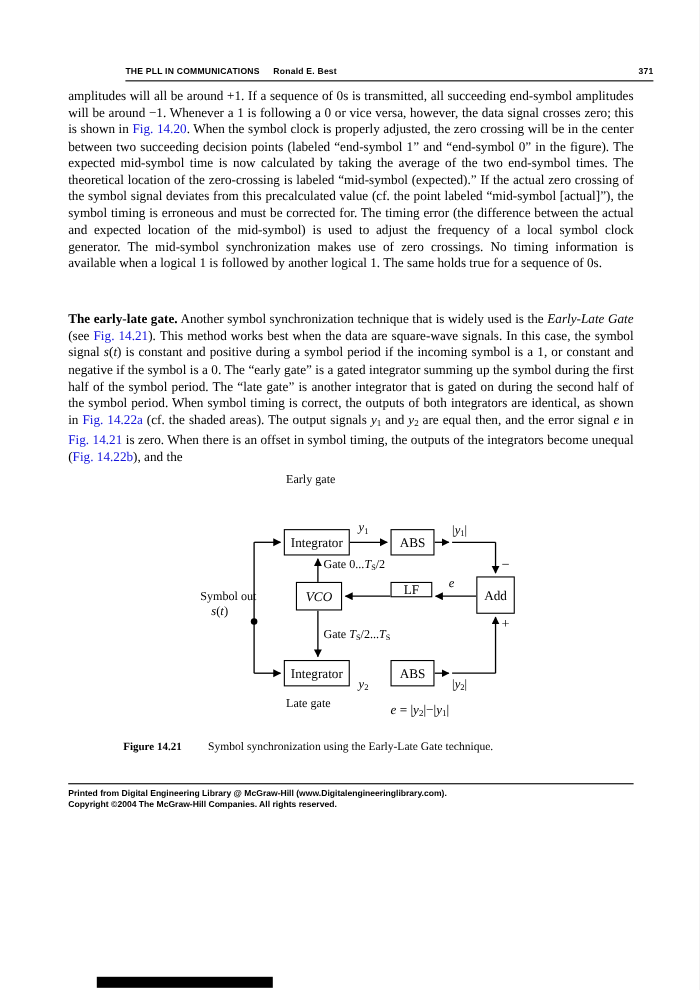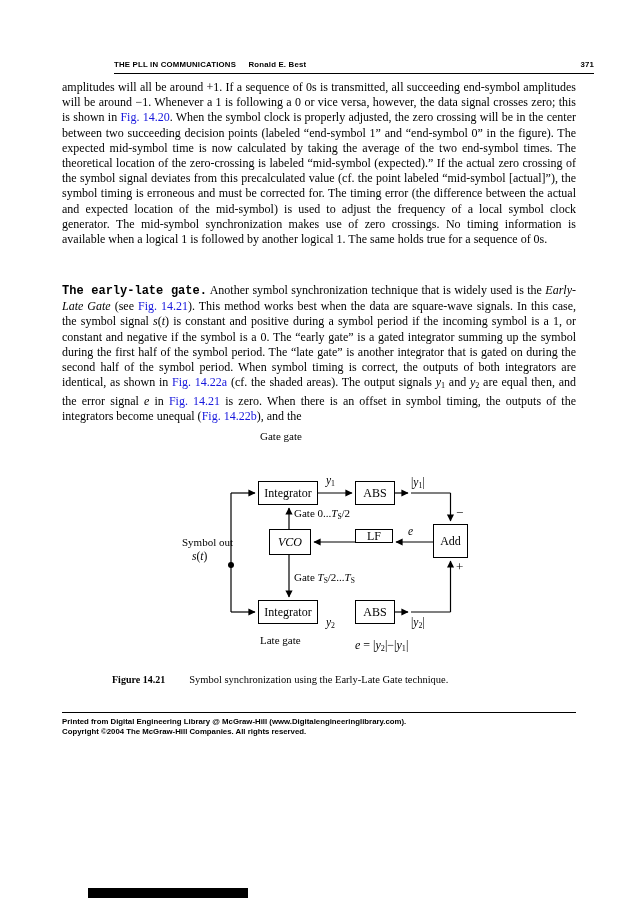--- a/index.html
+++ b/index.html
@@ -19,21 +19,21 @@
   }
   .running-head .left-group span { margin-right:10px; }
   
   .body-text {
     position:absolute; left:62px; width:514px;
     font-size:12px; line-height:15.2px; text-align:justify;
   }
   #para1 { top:80px; }
   #para2 { top:283px; }
   .seg-normal {}
-  .seg-bold { font-weight:bold;font-family:Liberation Mono, monospace; }
+  .seg-bold { font-weight:bold; }
   .seg-italic { font-style:italic; }
   .seg-link { color:#1515dc; cursor:pointer; }
   .seg-sub { font-size:0.68em; vertical-align:-0.28em; }
   
   .diagram {
     position:absolute; left:180px; top:430px; width:330px; height:240px;
     font-size:11px; line-height:13px;
   }
   .diagram svg { position:absolute; left:0; top:0; }
   .dbox {
@@ -94,21 +94,21 @@
         <line x1="231" y1="182" x2="270.5" y2="182"></line>
         <line x1="270.5" y1="182" x2="270.5" y2="131" marker-end="url(#arr)"></line>
         <line x1="253" y1="112" x2="216" y2="112" marker-end="url(#arr)"></line>
         <line x1="175" y1="112" x2="134" y2="112" marker-end="url(#arr)"></line>
         <line x1="109" y1="99" x2="109" y2="78" marker-end="url(#arr)"></line>
         <line x1="109" y1="125" x2="109" y2="167" marker-end="url(#arr)"></line>
       </g>
       <circle cx="51" cy="135" r="3" fill="#000"></circle>
     </svg>
 
-    <div class="dlabel" style="left:80px; top:0px;">Gate gate</div>
+    <div class="dlabel" style="left:80px; top:0px;">Early gate</div>
     <div class="dbox" style="left:78px; top:51px; width:60px; height:24px;">Integrator</div>
     <div class="dbox" style="left:175px; top:51px; width:40px; height:24px;">ABS</div>
     <div class="dlabel sig" style="left:146px; top:44px;"><span class="seg-italic">y</span><span class="seg-sub">1</span></div>
     <div class="dlabel sig" style="left:231px; top:46px;"><span class="seg-normal">|</span><span class="seg-italic">y</span><span class="seg-sub">1</span><span class="seg-normal">|</span></div>
 
     <div class="dlabel" style="left:114px; top:77px;"><span class="seg-normal">Gate 0...</span><span class="seg-italic">T</span><span class="seg-sub">S</span><span class="seg-normal">/2</span></div>
 
     <div class="dbox" style="left:89px; top:99px; width:42px; height:26px;font-style:italic;">VCO</div>
     <div class="dbox" style="left:175px; top:99px; width:38px; height:14px;">LF</div>
     <div class="dbox" style="left:253px; top:94px; width:35px; height:34px;">Add</div>

